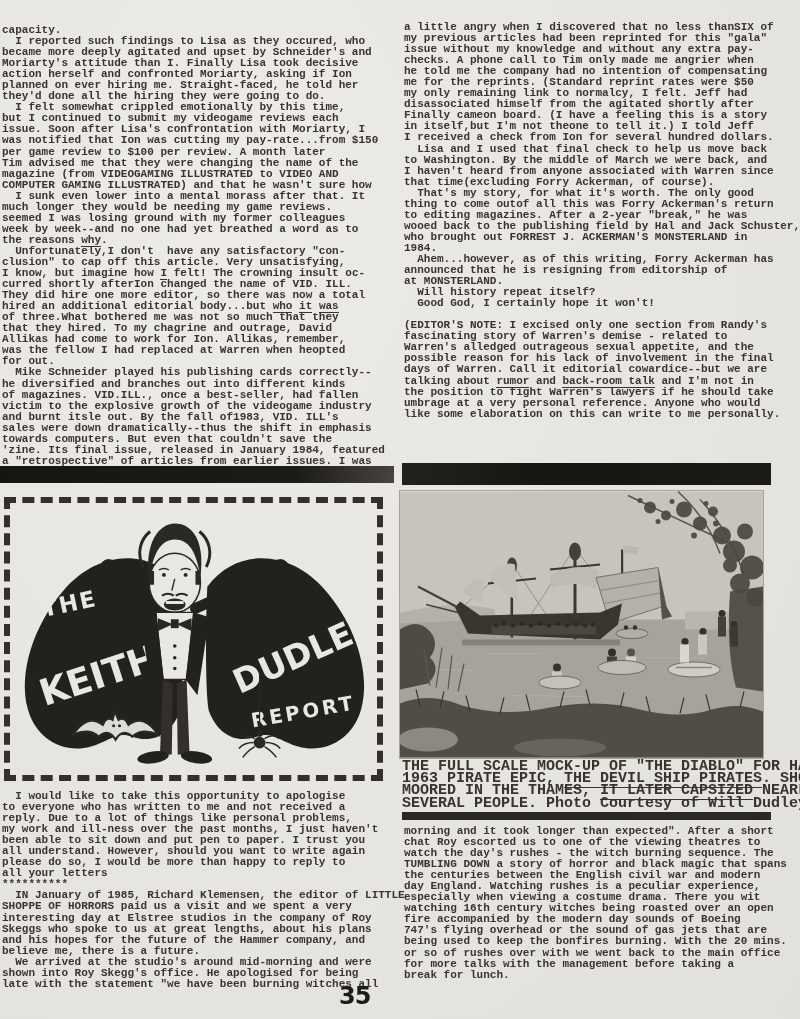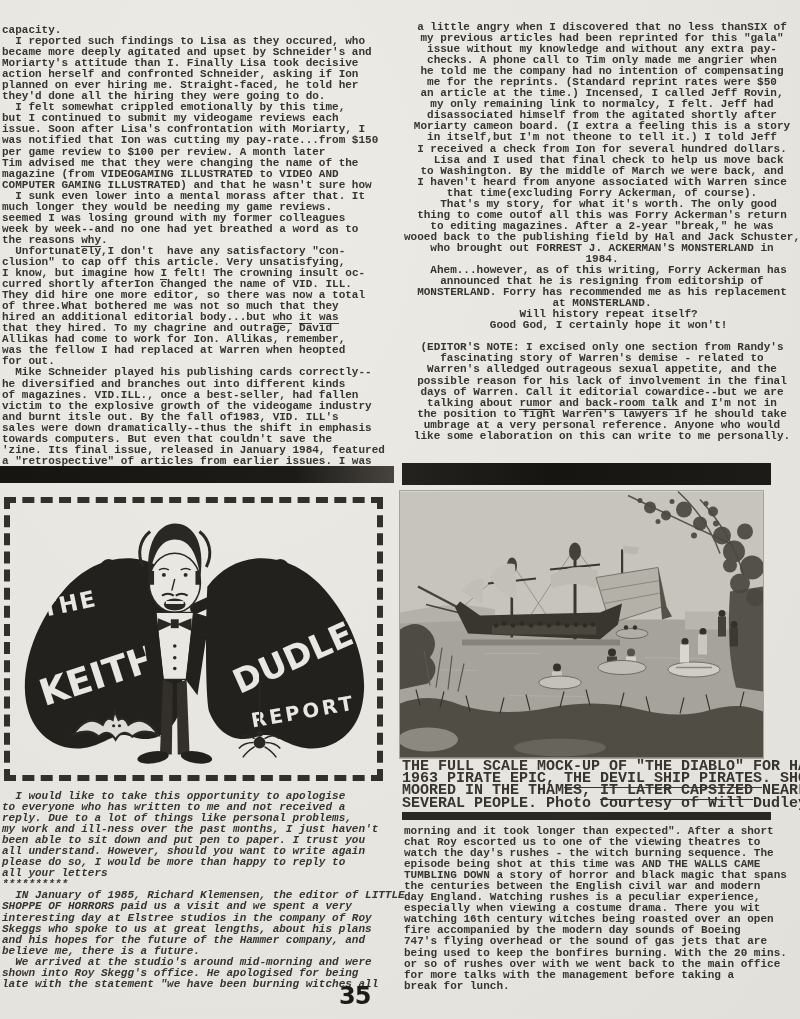--- a/index.html
+++ b/index.html
@@ -8,22 +8,22 @@
     background:#e9e7e2;
     background-image:radial-gradient(ellipse at 30% 20%, #edebe6 0%, #e7e5e0 55%, #e2e0da 100%);
     overflow:hidden;
     font-family:"Liberation Mono","DejaVu Sans Mono",monospace;
     color:#38342f;
   }
   .col{position:absolute; font-size:11px; font-weight:700;}
   .tl{white-space:pre; line-height:11.05px; height:11.05px;}
   .u{border-bottom:1.3px solid #38342f;}
   .col-top-left{left:2px; top:25px; width:396px;}
-  .col-top-right{left:404px; top:22px; width:396px;text-align:center;}
-  .col-bottom-left{left:2px; top:791px; width:396px;font-style:italic;}
+  .col-top-right{left:404px; top:22px; width:396px;}
+  .col-bottom-left{left:2px; top:791px; width:396px;}
   .col-bottom-right{left:404px; top:826px; width:396px;}
   .caption{left:402px; top:761px; width:390px;}
   .caption .tl{line-height:12.2px; height:12.2px; font-size:15px;}
   .bar{position:absolute; background:#1c1a17;}
   .bar-left{left:0; top:466px; width:394px; height:17px;
     background:linear-gradient(90deg,#171512 0%,#1d1b18 75%,#47443f 100%);}
   .bar-right-top{left:402px; top:463px; width:369px; height:22px;
     background:linear-gradient(90deg,#24221f 0%,#171512 40%,#1d1b18 100%);}
   .bar-caption{left:402px; top:812px; width:369px; height:8px; background:#2a2825;}
   .dashed-box{
@@ -48,43 +48,43 @@
 </head>
 <body>
 
 <div class="page">
 
   <div class="col col-top-left">
       <div class="tl"><span>capacity.</span></div>
       <div class="tl"><span>  I reported such findings to Lisa as they occured, who</span></div>
       <div class="tl"><span>became more deeply agitated and upset by Schneider's and</span></div>
       <div class="tl"><span>Moriarty's attitude than I. Finally Lisa took decisive</span></div>
-      <div class="tl"><span>action herself and confronted Schneider, asking if Ion</span></div>
+      <div class="tl"><span>action herself and confronted Moriarty, asking if Ion</span></div>
       <div class="tl"><span>planned on ever hiring me. Straight-faced, he told her</span></div>
       <div class="tl"><span>they'd done all the hiring they were going to do.</span></div>
       <div class="tl"><span>  I felt somewhat crippled emotionally by this time,</span></div>
       <div class="tl"><span>but I continued to submit my videogame reviews each</span></div>
       <div class="tl"><span>issue. Soon after Lisa's confrontation with Moriarty, I</span></div>
       <div class="tl"><span>was notified that Ion was cutting my pay-rate...from $150</span></div>
       <div class="tl"><span>per game review to $100 per review. A month later</span></div>
       <div class="tl"><span>Tim advised me that they were changing the name of the</span></div>
       <div class="tl"><span>magazine (from VIDEOGAMING ILLUSTRATED to VIDEO AND</span></div>
       <div class="tl"><span>COMPUTER GAMING ILLUSTRATED) and that he wasn't sure how</span></div>
       <div class="tl"><span>  I sunk even lower into a mental morass after that. It</span></div>
       <div class="tl"><span>much longer they would be needing my game reviews.</span></div>
       <div class="tl"><span>seemed I was losing ground with my former colleagues</span></div>
       <div class="tl"><span>week by week--and no one had yet breathed a word as to</span></div>
       <div class="tl"><span>the reasons </span><span class="u">why</span><span>.</span></div>
       <div class="tl"><span>  Unfortunately,I don't  have any satisfactory "con-</span></div>
       <div class="tl"><span>clusion" to cap off this article. Very unsatisfying,</span></div>
       <div class="tl"><span>I know, but imagine how </span><span class="u">I</span><span> felt! The crowning insult oc-</span></div>
       <div class="tl"><span>curred shortly afterIon changed the name of VID. ILL.</span></div>
       <div class="tl"><span>They did hire one more editor, so there was now a total</span></div>
+      <div class="tl"><span>hired an additional editorial body...but </span><span class="u">who</span><span> </span><span class="u">it</span><span> </span><span class="u">was</span><span></span></div>
       <div class="tl"><span>of three.What bothered me was not so much that they</span></div>
-      <div class="tl"><span>hired an additional editorial body...but </span><span class="u">who</span><span> </span><span class="u">it</span><span> </span><span class="u">was</span><span></span></div>
       <div class="tl"><span>that they hired. To my chagrine and outrage, David</span></div>
       <div class="tl"><span>Allikas had come to work for Ion. Allikas, remember,</span></div>
       <div class="tl"><span>was the fellow I had replaced at Warren when heopted</span></div>
       <div class="tl"><span>for out.</span></div>
       <div class="tl"><span>  Mike Schneider played his publishing cards correctly--</span></div>
       <div class="tl"><span>he diversified and branches out into different kinds</span></div>
       <div class="tl"><span>of magazines. VID.ILL., once a best-seller, had fallen</span></div>
       <div class="tl"><span>victim to the explosive growth of the videogame industry</span></div>
       <div class="tl"><span>and burnt itsle out. By the fall of1983, VID. ILL's</span></div>
       <div class="tl"><span>sales were down dramatically--thus the shift in emphasis</span></div>
@@ -92,39 +92,37 @@
       <div class="tl"><span>'zine. Its final issue, released in January 1984, featured</span></div>
       <div class="tl"><span>a "retrospective" of articles from earlier issues. I was</span></div>
     </div>
   <div class="col col-top-right">
       <div class="tl"><span>a little angry when I discovered that no less thanSIX of</span></div>
       <div class="tl"><span>my previous articles had been reprinted for this "gala"</span></div>
       <div class="tl"><span>issue without my knowledge and without any extra pay-</span></div>
       <div class="tl"><span>checks. A phone call to Tim only made me angrier when</span></div>
       <div class="tl"><span>he told me the company had no intention of compensating</span></div>
       <div class="tl"><span>me for the reprints. (Standard reprint rates were $50</span></div>
-      <div class="tl"><span>an article at the time.) Incensed, I called Jeff Rovin,</span></div>
       <div class="tl"><span>my only remaining link to normalcy, I felt. Jeff had</span></div>
       <div class="tl"><span>disassociated himself from the agitated shortly after</span></div>
-      <div class="tl"><span>Moriarty cameon board. (I extra a feeling this is a story</span></div>
+      <div class="tl"><span>Finally cameon board. (I have a feeling this is a story</span></div>
       <div class="tl"><span>in itself,but I'm not theone to tell it.) I told Jeff</span></div>
       <div class="tl"><span>I received a check from Ion for several hundred dollars.</span></div>
       <div class="tl"><span>  Lisa and I used that final check to help us move back</span></div>
       <div class="tl"><span>to Washington. By the middle of March we were back, and</span></div>
       <div class="tl"><span>I haven't heard from anyone associated with Warren since</span></div>
       <div class="tl"><span>that time(excluding Forry Ackerman, of course).</span></div>
       <div class="tl"><span>  That's my story, for what it's worth. The only good</span></div>
       <div class="tl"><span>thing to come outof all this was Forry Ackerman's return</span></div>
       <div class="tl"><span>to editing magazines. After a 2-year "break," he was</span></div>
       <div class="tl"><span>wooed back to the publishing field by Hal and Jack Schuster,</span></div>
       <div class="tl"><span>who brought out FORREST J. ACKERMAN'S MONSTERLAND in</span></div>
       <div class="tl"><span>1984.</span></div>
       <div class="tl"><span>  Ahem...however, as of this writing, Forry Ackerman has</span></div>
       <div class="tl"><span>announced that he is resigning from editorship of</span></div>
-      <div class="tl"><span>MONSTERLAND. Forry has recommended me as his replacement</span></div>
       <div class="tl"><span>at MONSTERLAND.</span></div>
       <div class="tl"><span>  Will history repeat itself?</span></div>
       <div class="tl"><span>  Good God, I certainly hope it won't!</span></div>
       <div class="tl">&nbsp;</div>
       <div class="tl"><span>(EDITOR'S NOTE: I excised only one section from Randy's</span></div>
       <div class="tl"><span>fascinating story of Warren's demise - related to</span></div>
       <div class="tl"><span>Warren's alledged outrageous sexual appetite, and the</span></div>
       <div class="tl"><span>possible reason for his lack of involvement in the final</span></div>
       <div class="tl"><span>days of Warren. Call it editorial cowardice--but we are</span></div>
       <div class="tl"><span>talking about </span><span class="u">rumor</span><span> and </span><span class="u">back-room talk</span><span> and I'm not in</span></div>
@@ -368,21 +366,20 @@
       <div class="tl"><span>and his hopes for the future of the Hammer company, and</span></div>
       <div class="tl"><span>believe me, there is a future.</span></div>
       <div class="tl"><span>  We arrived at the studio's around mid-morning and were</span></div>
       <div class="tl"><span>shown into Roy Skegg's office. He apologised for being</span></div>
       <div class="tl"><span>late with the statement "we have been burning witches all</span></div>
     </div>
   <div class="col col-bottom-right">
       <div class="tl"><span>morning and it took longer than expected". After a short</span></div>
       <div class="tl"><span>chat Roy escorted us to one of the viewing theatres to</span></div>
       <div class="tl"><span>watch the day's rushes - the witch burning sequence. The</span></div>
-      <div class="tl"><span>episode being shot at this time was AND THE WALLS CAME</span></div>
       <div class="tl"><span>TUMBLING DOWN a story of horror and black magic that spans</span></div>
       <div class="tl"><span>the centuries between the English civil war and modern</span></div>
       <div class="tl"><span>day England. Watching rushes is a peculiar experience,</span></div>
       <div class="tl"><span>especially when viewing a costume drama. There you wit</span></div>
       <div class="tl"><span>watching 16th century witches being roasted over an open</span></div>
       <div class="tl"><span>fire accompanied by the modern day sounds of Boeing</span></div>
       <div class="tl"><span>747's flying overhead or the sound of gas jets that are</span></div>
       <div class="tl"><span>being used to keep the bonfires burning. With the 20 mins.</span></div>
       <div class="tl"><span>or so of rushes over with we went back to the main office</span></div>
       <div class="tl"><span>for more talks with the management before taking a</span></div>

